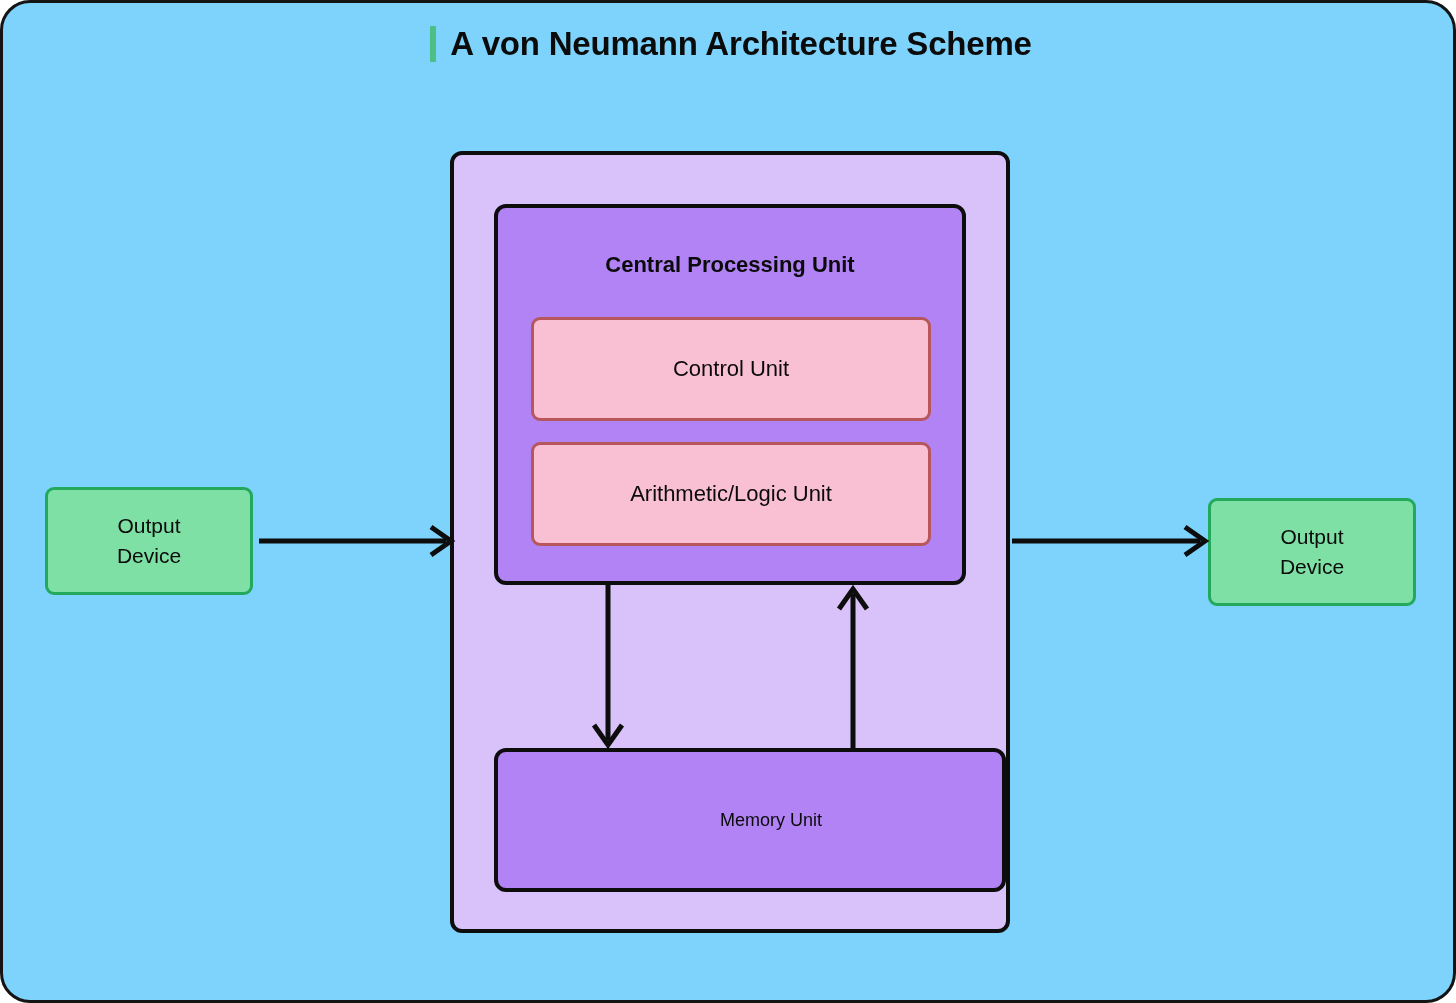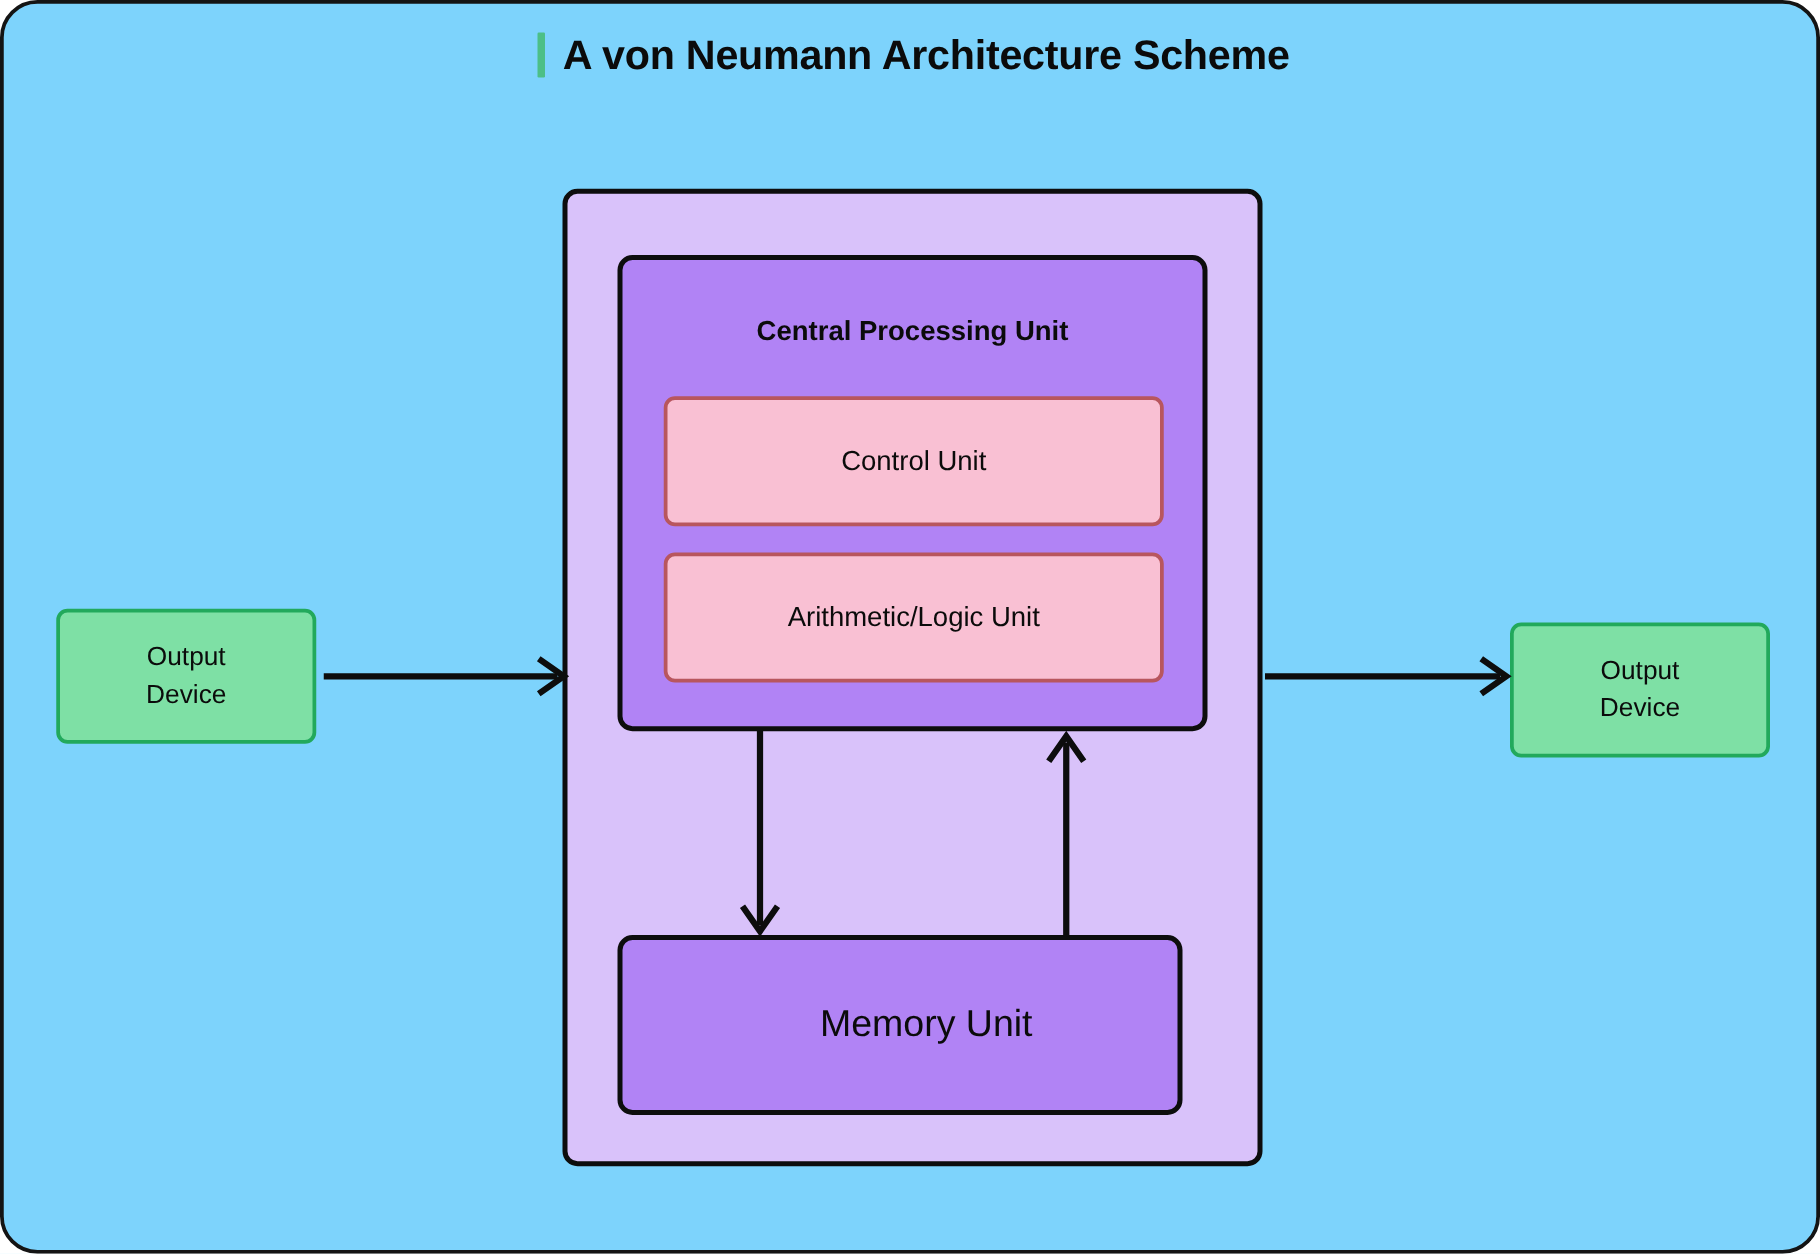--- a/index.html
+++ b/index.html
@@ -109,26 +109,26 @@
     left: 528px;
     top: 439px;
     width: 400px;
     height: 104px;
   }
 
   
   #memory-box {
     left: 491px;
     top: 745px;
-    width: 452px;
+    width: 512px;
     height: 144px;
     background: #b183f5;
     border: 4px solid #0d0d0d;
     border-radius: 12px;
-    font-size: 30px;
+    font-size: 18px;
     line-height: 1.15;
     padding-left: 42px;
   }
 
   
   .device {
     background: #7ee0a5;
     border: 3px solid #22a95c;
     border-radius: 9px;
     font-size: 21px;

